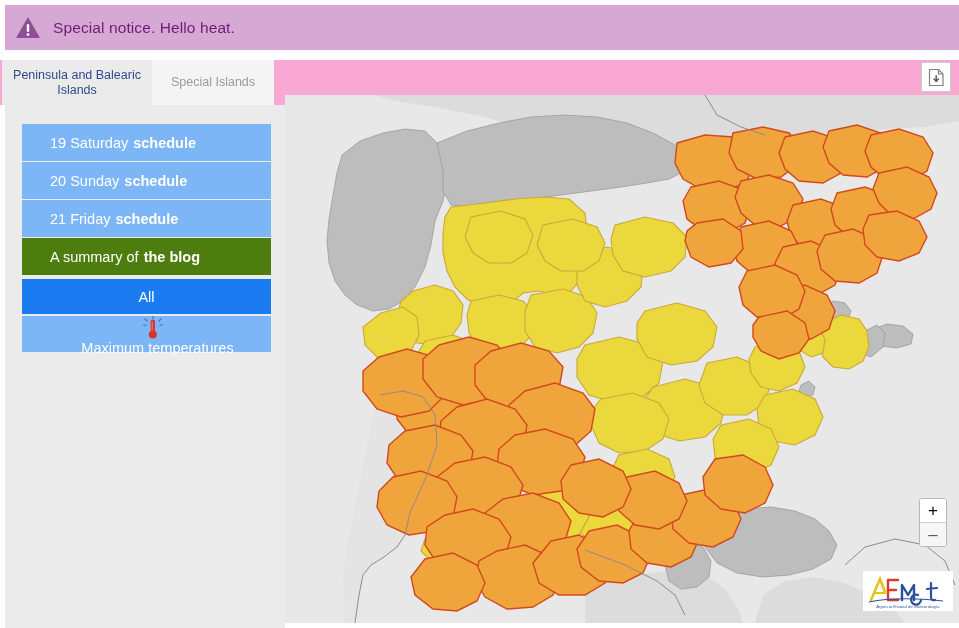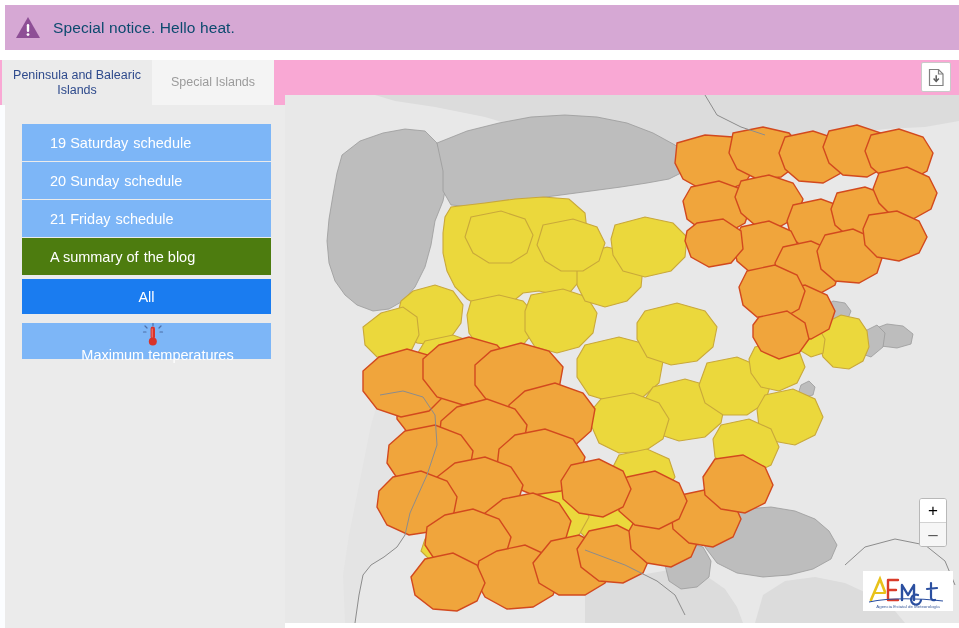--- a/index.html
+++ b/index.html
@@ -23,21 +23,21 @@
     width: 954px;
     height: 45px;
     background: #d6a8d4;
     display: flex;
     align-items: center;
     box-sizing: border-box;
     padding-left: 10px;
   }
   #notice-icon { width: 26px; height: 24px; flex: 0 0 auto; display:block; }
   #notice-text {
-    color: #0c4a6e;
+    color: #701a75;
     font-size: 15.5px;
     margin-left: 12px;
     letter-spacing: 0.1px;
   }
 
   
   #tab-bar {
     position: absolute;
     left: 0;
     top: 60px;
@@ -120,37 +120,37 @@
     align-items: center;
     padding-left: 28px;
     box-sizing: border-box;
     color: #ffffff;
     font-size: 14.5px;
     background: #7db6f7;
     margin-bottom: 1px;
     cursor: pointer;
   }
   .menu-item.active { background: #4d7c0f; }
-  .menu-item .bold { font-weight: normal; margin-left: 5px; }
+  .menu-item .bold { font-weight: bold; margin-left: 5px; }
 
   #filter-list {
     position: absolute;
     left: 17px;
     top: 174px;
     width: 249px;
   }
   #filter-all {
     height: 35px;
     background: #1a7cf0;
     color: #ffffff;
     font-size: 14.5px;
     display: flex;
     align-items: center;
     justify-content: center;
-    margin-bottom: 9px;
+    margin-bottom: 2px;
     cursor: pointer;
   }
   #filter-maxtemp {
     height: 36px;
     background: #7db6f7;
     color: #ffffff;
     font-size: 14.5px;
     display: flex;
     align-items: center;
     cursor: pointer;

